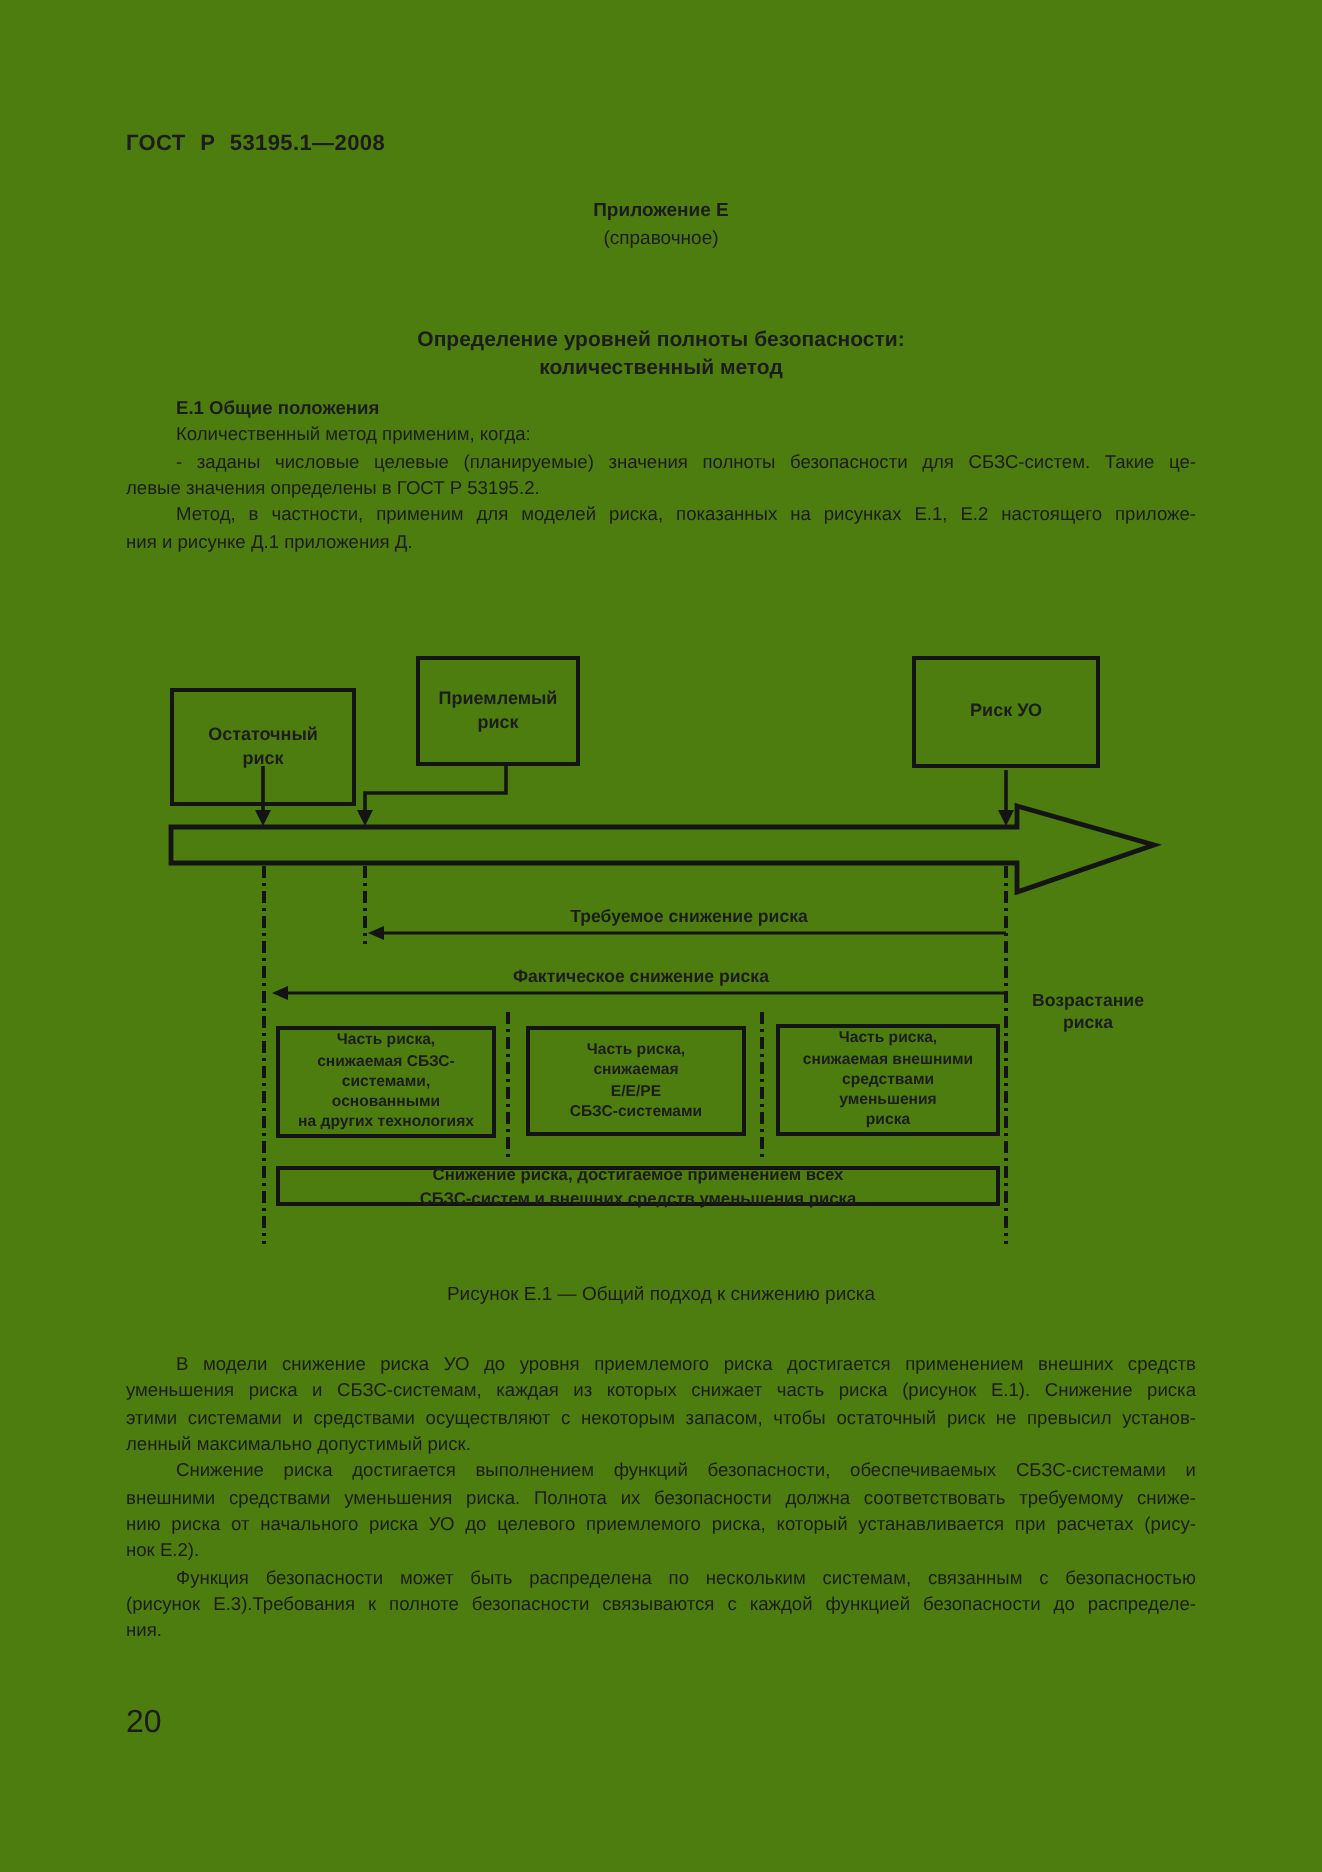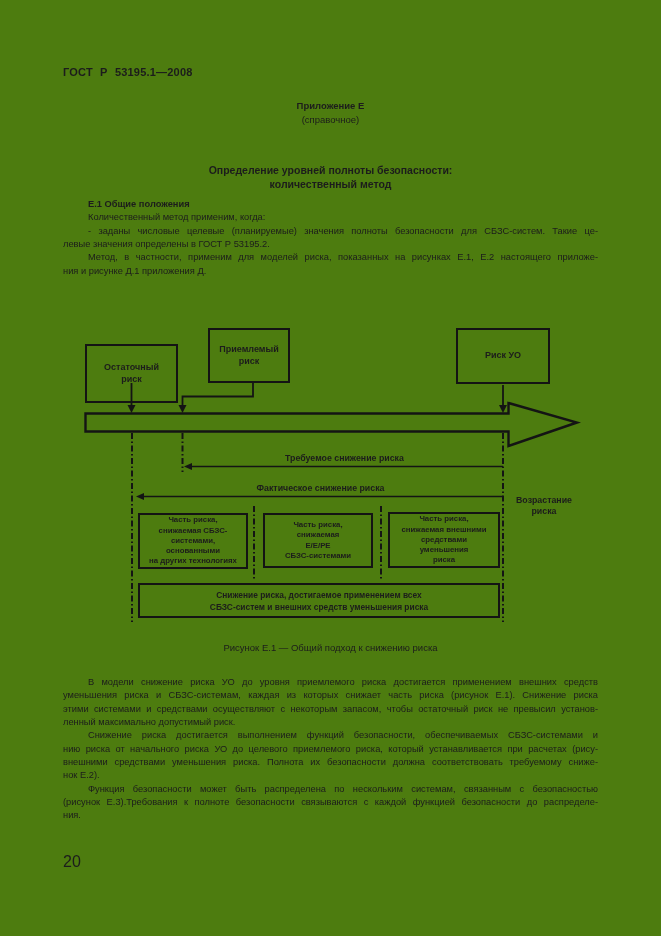--- a/index.html
+++ b/index.html
@@ -32,21 +32,21 @@
     box-sizing:border-box;background:transparent;
   }
   .box-top{font-size:9px;line-height:11.5px;}
   .box-residual{left:85px;top:344px;width:93px;height:59px;}
   .box-acceptable{left:208px;top:328px;width:82px;height:55px;}
   .box-euc{left:456px;top:328px;width:94px;height:56px;}
   .box-part{font-size:7.8px;line-height:10.2px;}
   .box-part1{left:138px;top:513px;width:110px;height:56px;}
   .box-part2{left:263px;top:513px;width:110px;height:55px;}
   .box-part3{left:388px;top:512px;width:112px;height:56px;}
-  .box-total{left:138px;top:583px;width:362px;height:35px;border-width:2px;font-size:8.4px;line-height:12px;}
+  .box-total{left:138px;top:583px;width:362px;height:20px;border-width:2px;font-size:8.4px;line-height:12px;}
   .dlabel{position:absolute;text-align:center;font-weight:bold;font-size:8.8px;line-height:11px;white-space:pre-line;}
   .label-required{left:186px;top:453px;width:317px;}
   .label-actual{left:138px;top:483px;width:365px;}
   .label-increasing{left:508px;top:448px;width:72px;margin-top:47px;}
   .figure-caption{left:63px;top:642px;width:535px;text-align:center;font-size:9.5px;}
   .page-number{left:63px;top:853px;font-size:16px;}
   svg{position:absolute;left:0;top:0;}
 </style>
 </head>
 <body>
@@ -144,22 +144,22 @@
 
   <div class="abs body-block" style="top:676px;" id="body2">
       <div class="para">
         <div class="tline jl fi">В модели снижение риска УО до уровня приемлемого риска достигается применением внешних средств</div>
         <div class="tline jl">уменьшения риска и СБЗС-системам, каждая из которых снижает часть риска (рисунок Е.1). Снижение риска</div>
         <div class="tline jl">этими системами и средствами осуществляют с некоторым запасом, чтобы остаточный риск не превысил установ-</div>
         <div class="tline">ленный максимально допустимый риск.</div>
       </div>
       <div class="para">
         <div class="tline jl fi">Снижение риска достигается выполнением функций безопасности, обеспечиваемых СБЗС-системами и</div>
+        <div class="tline jl">внешними средствами уменьшения риска. Полнота их безопасности должна соответствовать требуемому сниже-</div>
         <div class="tline jl">нию риска от начального риска УО до целевого приемлемого риска, который устанавливается при расчетах (рису-</div>
-        <div class="tline jl">внешними средствами уменьшения риска. Полнота их безопасности должна соответствовать требуемому сниже-</div>
         <div class="tline">нок Е.2).</div>
       </div>
       <div class="para">
         <div class="tline jl fi">Функция безопасности может быть распределена по нескольким системам, связанным с безопасностью</div>
         <div class="tline jl">(рисунок Е.3).Требования к полноте безопасности связываются с каждой функцией безопасности до распределе-</div>
         <div class="tline">ния.</div>
       </div>
     </div>
 
   <div class="abs page-number">20</div>

